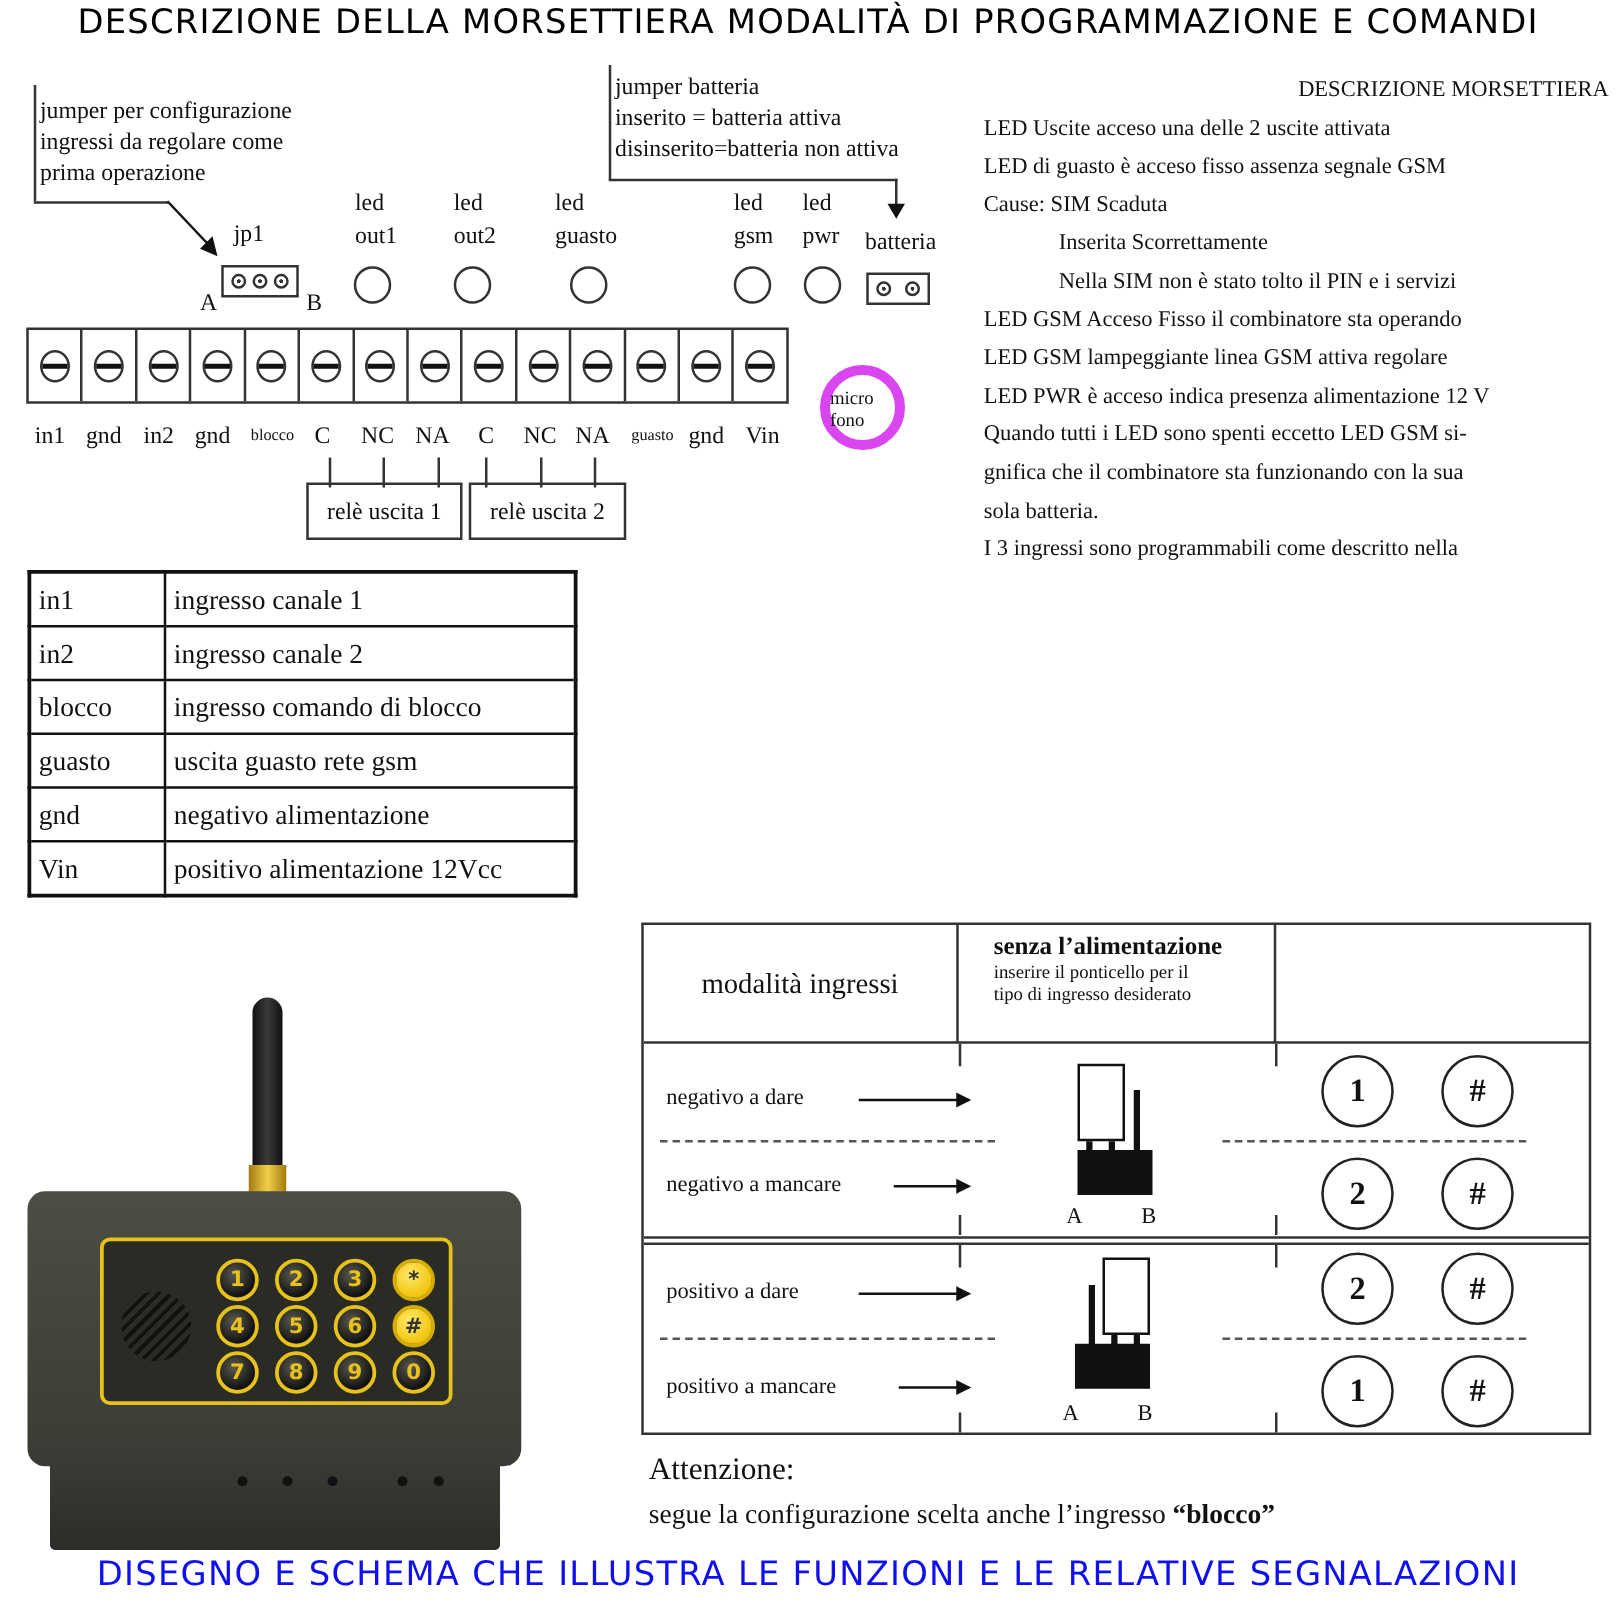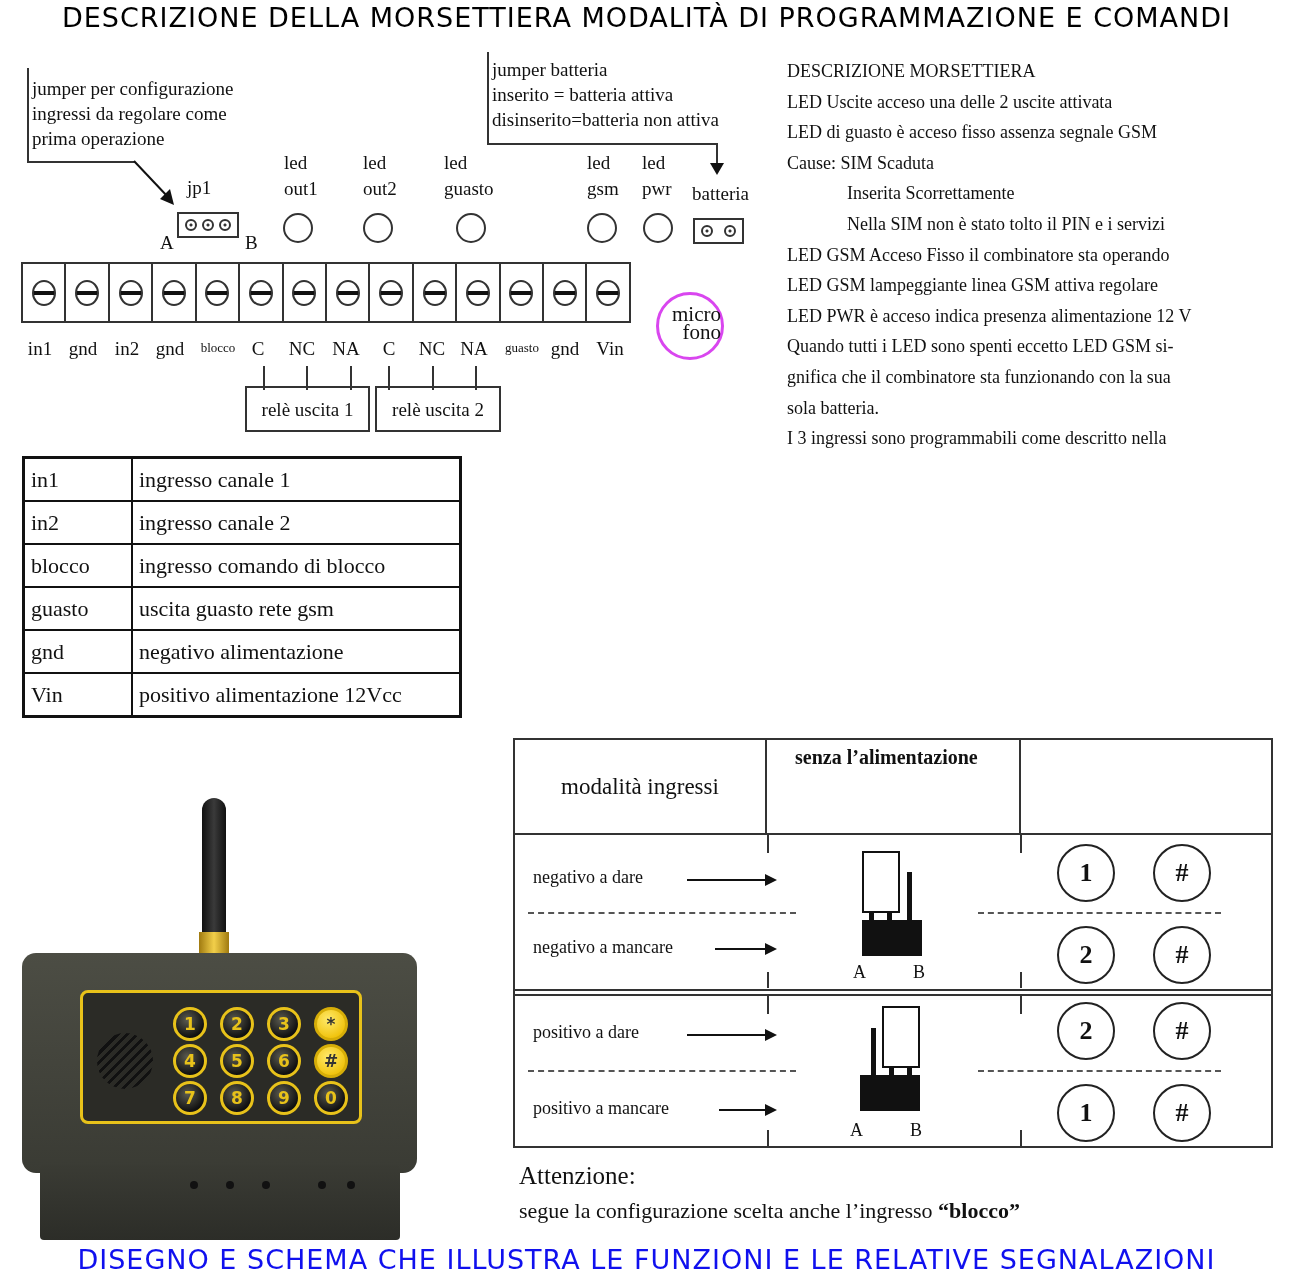--- a/index.html
+++ b/index.html
@@ -14,21 +14,21 @@
   .cell{flex:1;border-right:2px solid #333;display:flex;align-items:center;justify-content:center;}
   .cell:last-child{border-right:none;}
   .screw{width:24px;height:26px;border:2px solid #333;border-radius:50%;box-sizing:border-box;position:relative;}
   .screw::after{content:"";position:absolute;left:0;right:0;top:9px;height:4px;background:#111;}
   .tlabel{font-size:19px;top:338px;text-align:center;width:44px;white-space:nowrap;}
   .tlabel.small{font-size:13px;top:340px;}
   .relay{border:2px solid #333;box-sizing:border-box;font-size:19px;text-align:center;line-height:44px;height:46px;}
   .vline{width:0;border-left:2px solid #333;}
   .hline{height:0;border-top:2px solid #333;}
   .desc{left:787px;top:56px;width:500px;font-size:18px;line-height:30.6px;font-family:"Liberation Serif",serif;}
-  .desc .h{text-align:left;padding-left:0;}
+  .desc .h{text-align:right;padding-left:0;}
   .desc .ind{padding-left:60px;}
   table.pins{border-collapse:collapse;position:absolute;left:22px;top:456px;width:440px;border:3px solid #111;}
   table.pins td{border:2px solid #111;font-size:22px;height:41px;padding:0 6px;}
   table.pins td.k{width:94px;}
   .mtable{left:513px;top:738px;width:760px;height:410px;border:2px solid #333;box-sizing:border-box;}
   .mlabel{font-size:18px;white-space:nowrap;}
   .arrow{height:0;border-top:2px solid #111;position:absolute;}
   .arrow::after{content:"";position:absolute;right:-2px;top:-7px;border-left:12px solid #111;border-top:6px solid transparent;border-bottom:6px solid transparent;}
   .key{width:58px;height:58px;border:2px solid #222;border-radius:50%;box-sizing:border-box;font-size:26px;font-weight:bold;display:flex;align-items:center;justify-content:center;}
   .dash{border-top:2px dashed #555;height:0;}
@@ -127,21 +127,21 @@
       <div class="screw"></div>
     </div>
   <div class="cell">
       <div class="screw"></div>
     </div>
   <div class="cell">
       <div class="screw"></div>
     </div>
 </div>
 
-<div class="abs" style="left:656px;top:292px;width:68px;height:68px;border:3px solid #d946ef;border-radius:50%;box-sizing:border-box;font-size:21px;line-height:18px;text-align:right;padding-top:10px;white-space:pre;">micro
+<div class="abs" style="left:656px;top:292px;width:68px;height:68px;border:8px solid #d946ef;border-radius:50%;box-sizing:border-box;font-size:15px;line-height:18px;text-align:left;padding-top:10px;white-space:pre;">micro
 fono</div>
 
 <div class="abs tlabel" style="left:18px;">in1</div>
 <div class="abs tlabel" style="left:61px;">gnd</div>
 <div class="abs tlabel" style="left:105px;">in2</div>
 <div class="abs tlabel" style="left:148px;">gnd</div>
 <div class="abs tlabel small" style="left:196px;">blocco</div>
 <div class="abs tlabel" style="left:236px;">C</div>
 <div class="abs tlabel" style="left:280px;">NC</div>
 <div class="abs tlabel" style="left:324px;">NA</div>
@@ -234,20 +234,22 @@
       <div class="device-key">0</div>
     </div>
   </div>
 </div>
 
 <div class="abs mtable">
 
   <div class="abs" style="left:0;top:0;width:252px;height:94px;border-right:2px solid #333;box-sizing:border-box;display:flex;align-items:center;justify-content:center;font-size:23px;">modalità ingressi</div>
   <div class="abs" style="left:252px;top:0;width:254px;height:94px;border-right:2px solid #333;box-sizing:border-box;padding:6px 0 0 28px;">
     <div style="font-size:20px;font-weight:bold;">senza l’alimentazione</div>
+    <div style="font-size:15px;line-height:18px;white-space:pre;">inserire il ponticello per il
+tipo di ingresso desiderato</div>
   </div>
   <div class="abs hline" style="left:0;top:93px;width:756px;"></div>
 
   <div class="abs vline" style="left:252px;top:95px;height:18px;"></div>
   <div class="abs vline" style="left:505px;top:95px;height:18px;"></div>
   <div class="abs mlabel" style="left:18px;top:127px;">negativo a dare</div>
   <div class="abs arrow" style="left:172px;top:139px;width:88px;"></div>
   <div class="abs dash" style="left:13px;top:172px;width:268px;"></div>
   <div class="abs dash" style="left:463px;top:172px;width:243px;"></div>
   <div class="abs mlabel" style="left:18px;top:197px;">negativo a mancare</div>

